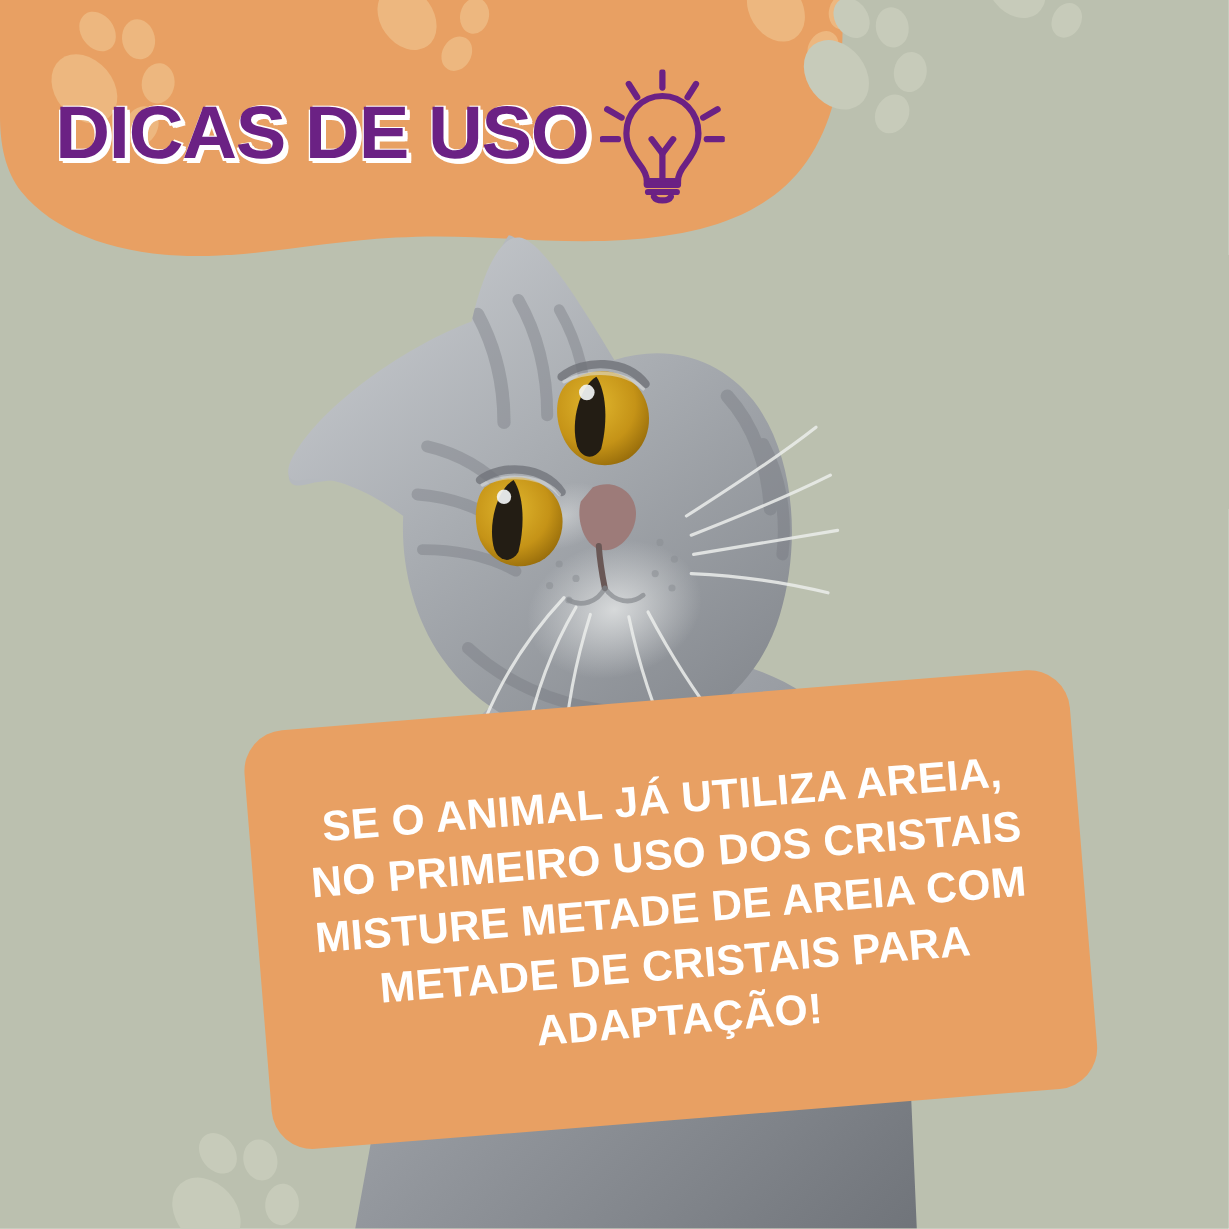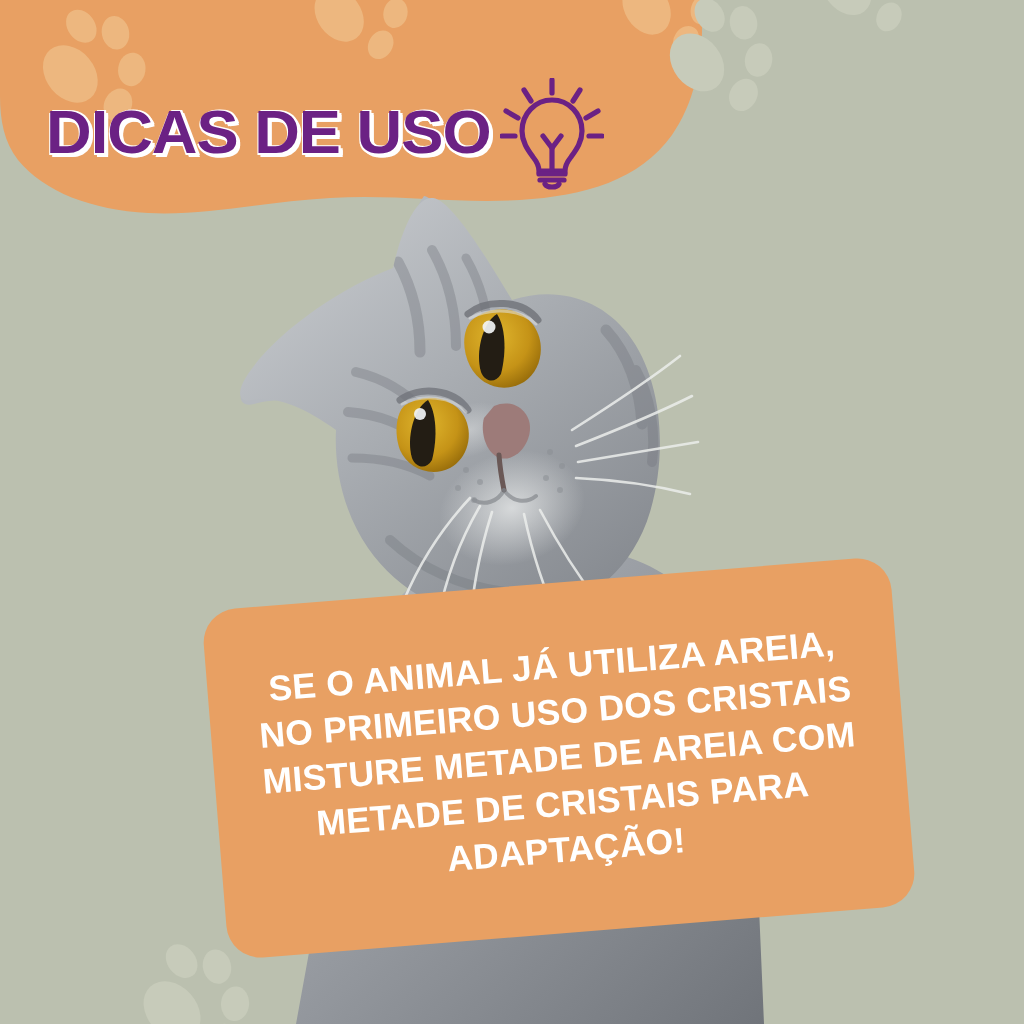--- a/index.html
+++ b/index.html
@@ -26,21 +26,21 @@
   .paw-layer, .blob-layer, .cat-layer, .overlay-layer {
     position: absolute;
     inset: 0;
   }
   .svg-full { position: absolute; inset: 0; width: 1024px; height: 1024px; }
 
   
   .title-wrap {
     position: absolute;
     left: 46px;
-    top: 76px;
+    top: 56px;
     display: flex;
     align-items: center;
     gap: 18px;
     justify-content: space-between;
   }
   .title-text {
     font-family: "Liberation Sans", sans-serif;
     font-weight: 700;
     font-size: 62px;
     letter-spacing: -1px;

